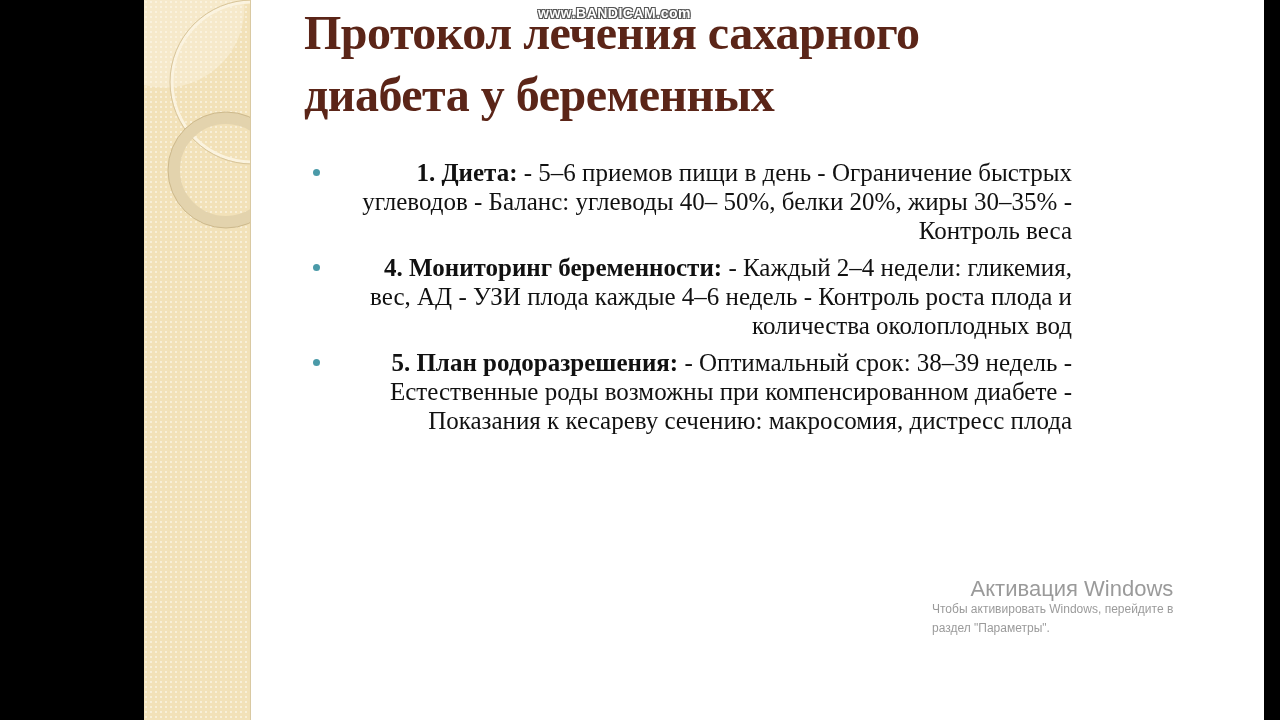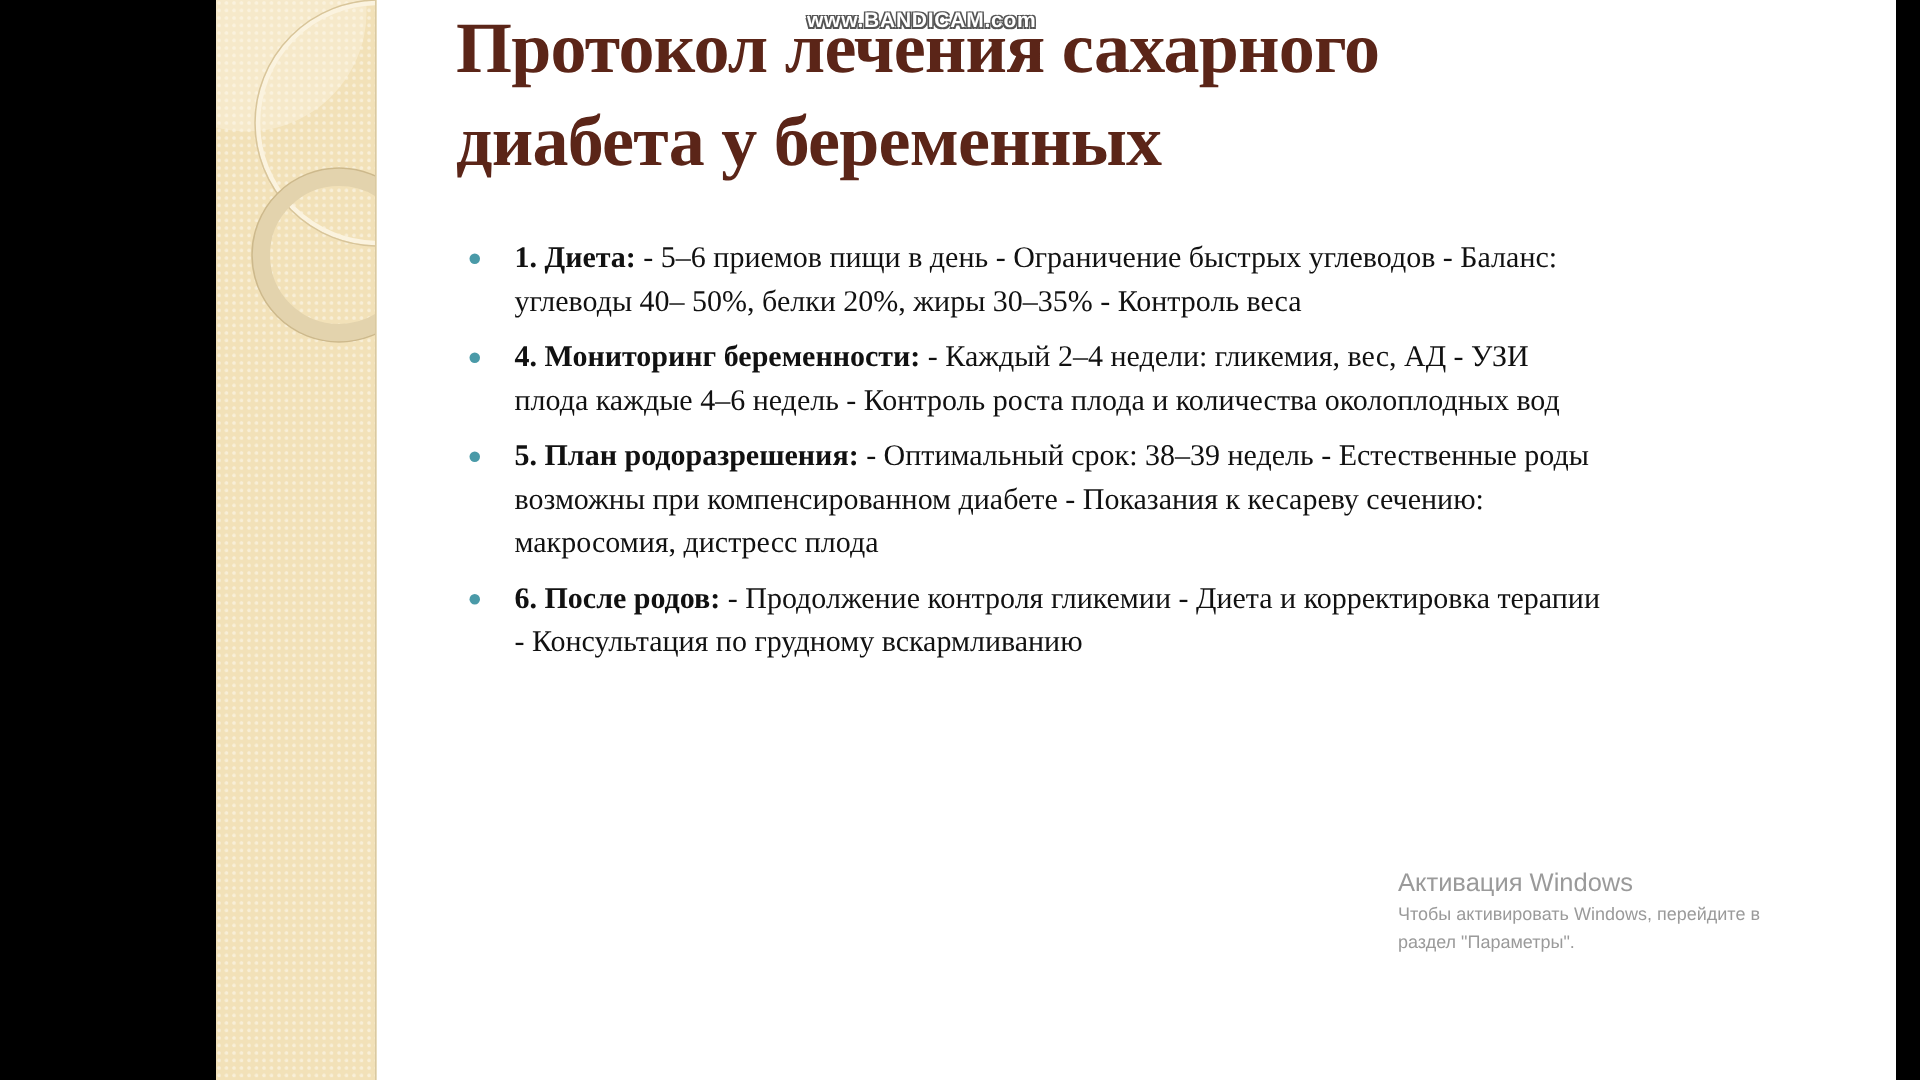--- a/index.html
+++ b/index.html
@@ -27,39 +27,39 @@
       font-family: "Liberation Serif", serif; font-weight: bold;
       font-size: 48px; line-height: 62px; color: #5b2518;
       letter-spacing: -0.5px;
     }
     .list {
       position: absolute; left: 168px; top: 158px; width: 760px;
       margin: 0; padding: 0; list-style: none;
     }
     .item {
       position: relative; padding-left: 31px; margin-bottom: 8px;
-      font-size: 20px; line-height: 29px; color: #111111;
+      font-size: 25px; line-height: 29px; color: #111111; text-align: right;
     }
     .bullet {
       position: absolute; left: 1px; top: 11px; width: 7px; height: 7px;
       border-radius: 50%; background: #4a9aa8;
     }
     .item b { font-weight: bold; }
     .watermark {
       position: absolute; left: 538px; top: 5px;
       font-family: "Liberation Sans", sans-serif; font-weight: bold;
       font-size: 14px; color: #ffffff; letter-spacing: 0.5px;
       text-shadow: -1px -1px 0 #555, 1px -1px 0 #555, -1px 1px 0 #555, 1px 1px 0 #555;
     }
     .watermark small { font-size: 14px; }
     .activation {
       position: absolute; left: 932px; top: 578px;
       font-family: "Liberation Sans", sans-serif; color: rgba(120,120,120,0.75);
     }
-    .activation .h { font-size: 17px; line-height: 22px; }
+    .activation .h { font-size: 22px; line-height: 22px; text-align: right; }
     .activation .s { font-size: 12px; line-height: 19px; }
   </style>
 </head>
 <body>
 
 <div class="slide">
   <div class="sidebar">
     <svg width="106" height="720">
       <path d="M0,0 L100,0 A80,80 0 0 1 0,85 Z" fill="rgba(255,250,235,0.35)"></path>
       <circle cx="108" cy="82" r="80" fill="none" stroke="#fbf3df" stroke-width="3"></circle>
@@ -77,24 +77,20 @@
       <b>1. Диета:</b><span> - 5–6 приемов пищи в день - Ограничение быстрых углеводов - Баланс: углеводы 40– 50%, белки 20%, жиры 30–35% - Контроль веса</span>
     </li>
     <li class="item">
       <span class="bullet"></span>
       <b>4. Мониторинг беременности:</b><span> - Каждый 2–4 недели: гликемия, вес, АД - УЗИ плода каждые 4–6 недель - Контроль роста плода и количества околоплодных вод</span>
     </li>
     <li class="item">
       <span class="bullet"></span>
       <b>5. План родоразрешения:</b><span> - Оптимальный срок: 38–39 недель - Естественные роды возможны при компенсированном диабете - Показания к кесареву сечению: макросомия, дистресс плода</span>
     </li>
-    <li class="item">
-      <span class="bullet"></span>
-      <b>6. После родов:</b><span> - Продолжение контроля гликемии - Диета и корректировка терапии - Консультация по грудному вскармливанию</span>
-    </li>
   </ul>
 </div>
 
 <div class="watermark"><span>www.BANDICAM</span><small>.com</small></div>
 
 <div class="activation">
   <div class="h">Активация Windows</div>
   <div class="s">Чтобы активировать Windows, перейдите в</div>
   <div class="s">раздел "Параметры".</div>
 </div>

